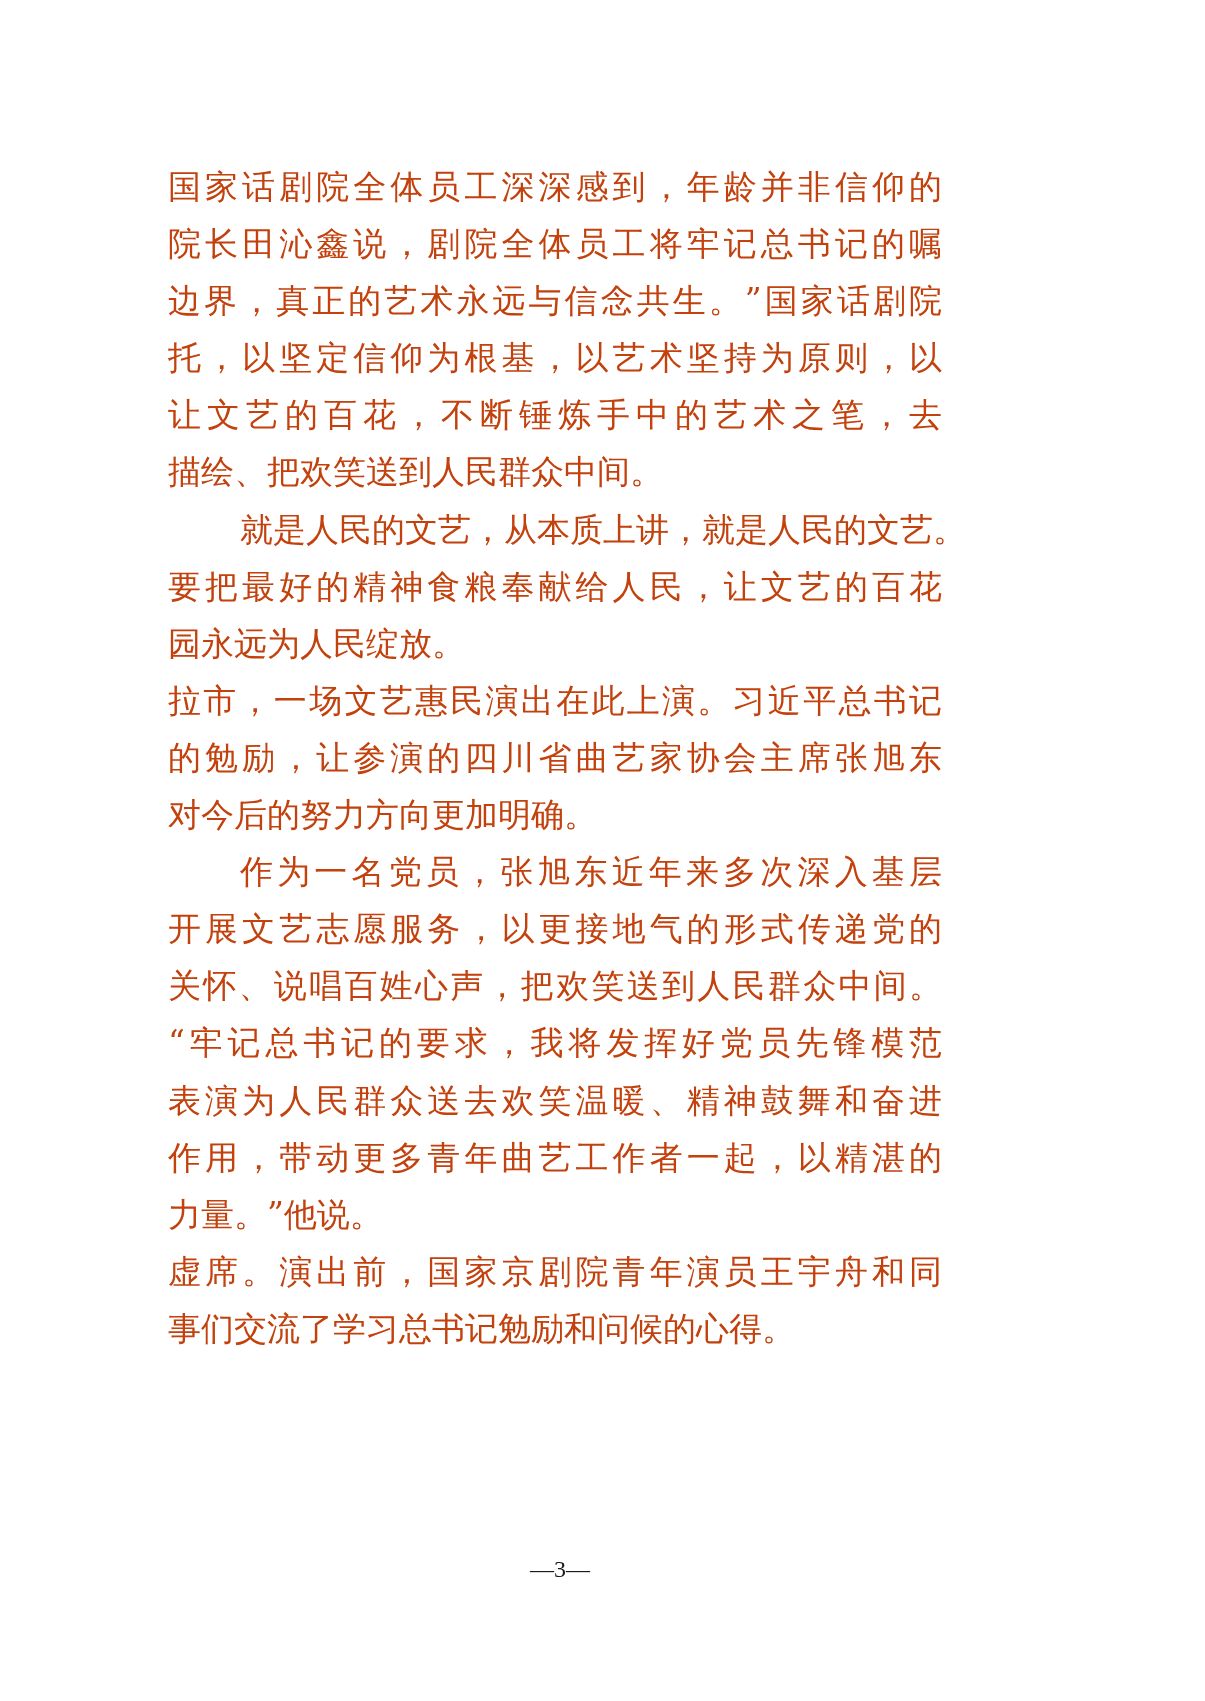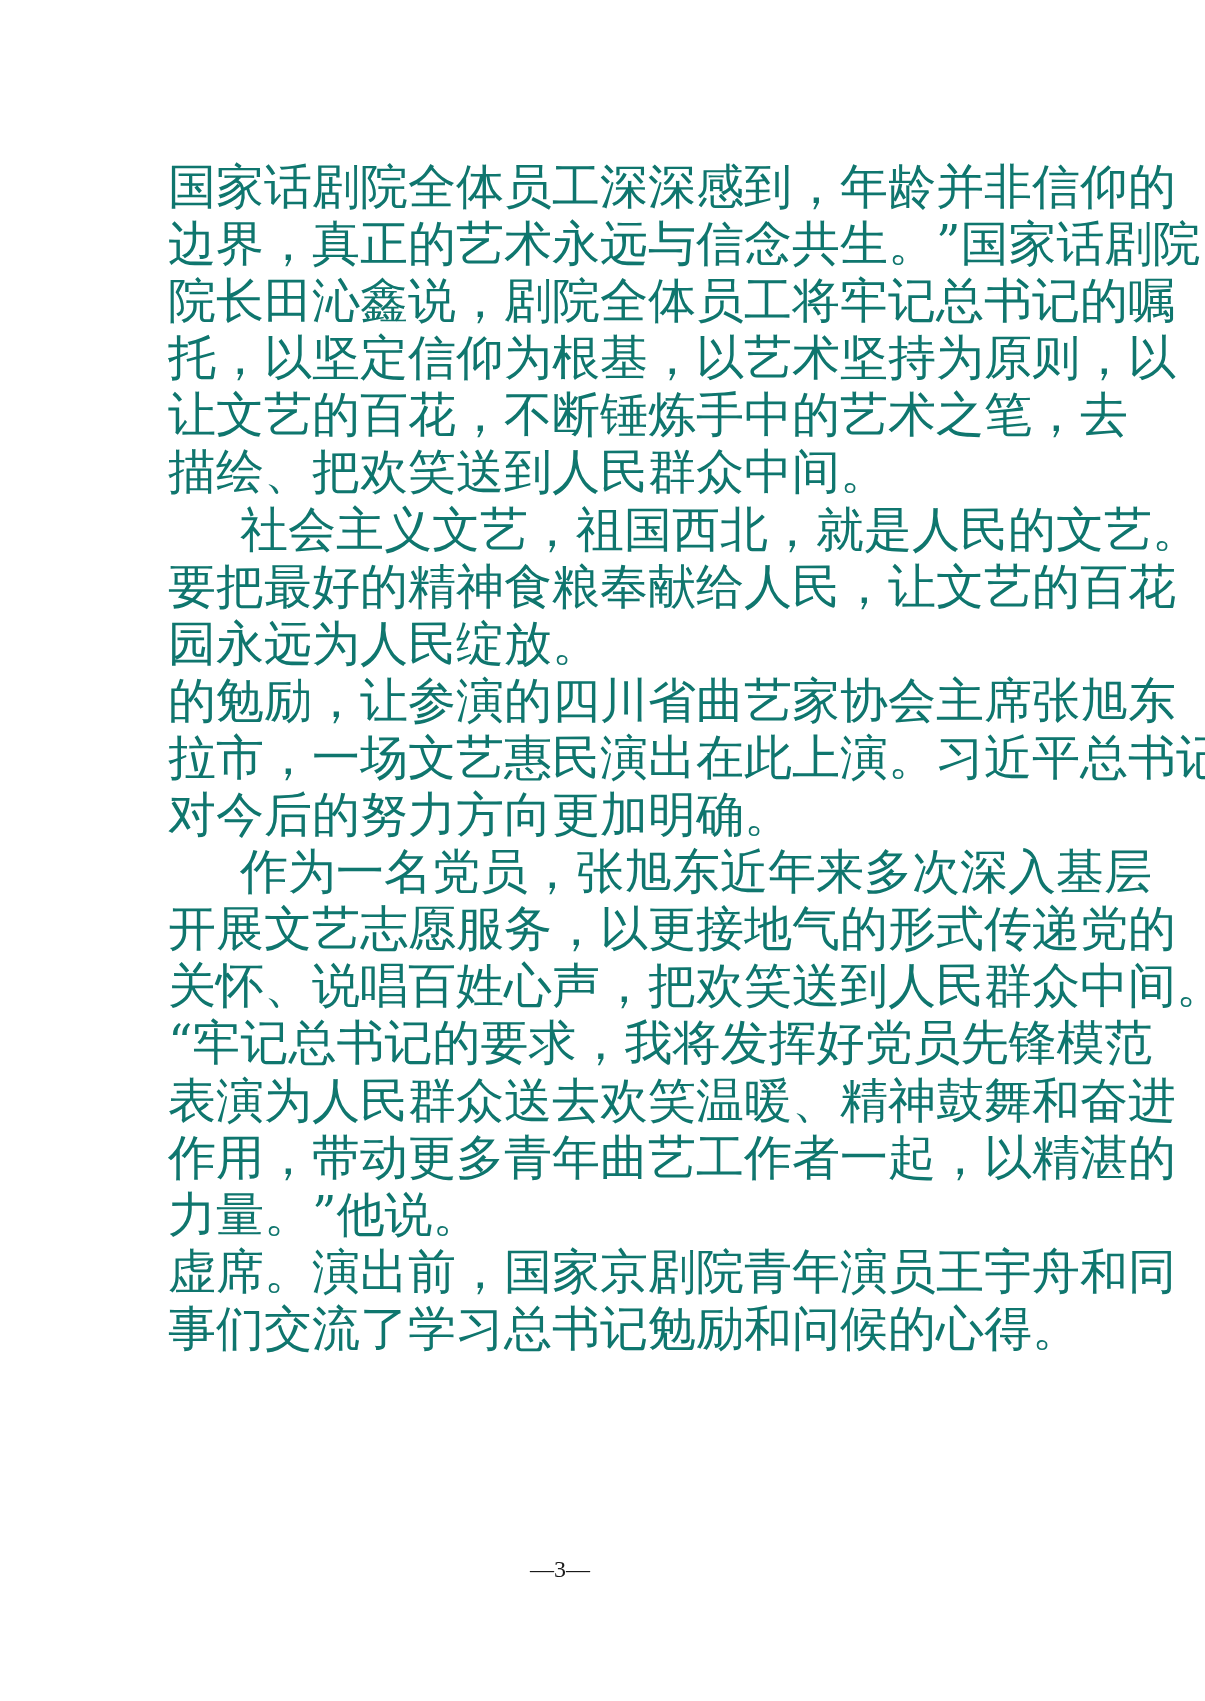--- a/index.html
+++ b/index.html
@@ -19,23 +19,23 @@
       width: 1205px;
       height: 1701px;
       background: #ffffff;
     }
     .body-text {
       position: absolute;
       left: 168px;
       top: 158px;
       width: 774px;
       font-family: "DejaVu Serif", "Liberation Serif", serif;
-      font-size: 48px;
+      font-size: 33px;
       line-height: 57.1px;
-      color: #0f766e;
+      color: #c2410c;
       letter-spacing: 0;
     }
     .line {
       display: block;
       white-space: nowrap;
       height: 57.1px;
       text-align: justify;
       text-align-last: justify;
     }
     .line.last {
@@ -55,32 +55,32 @@
       color: #1a1a1a;
     }
   </style>
 </head>
 <body>
 
 <div class="page">
   <div class="body-text">
 
     <span class="line">国家话剧院全体员工深深感到，年龄并非信仰的</span>
+    <span class="line">院长田沁鑫说，剧院全体员工将牢记总书记的嘱</span>
     <span class="line">边界，真正的艺术永远与信念共生。”国家话剧院</span>
-    <span class="line">院长田沁鑫说，剧院全体员工将牢记总书记的嘱</span>
     <span class="line">托，以坚定信仰为根基，以艺术坚持为原则，以</span>
     <span class="line">让文艺的百花，不断锤炼手中的艺术之笔，去</span>
     <span class="line last">描绘、把欢笑送到人民群众中间。</span>
 
-    <span class="line indent">社会主义文艺，祖国西北，就是人民的文艺。</span>
+    <span class="line indent">就是人民的文艺，从本质上讲，就是人民的文艺。</span>
     <span class="line">要把最好的精神食粮奉献给人民，让文艺的百花</span>
     <span class="line last">园永远为人民绽放。</span>
 
+    <span class="line">拉市，一场文艺惠民演出在此上演。习近平总书记</span>
     <span class="line">的勉励，让参演的四川省曲艺家协会主席张旭东</span>
-    <span class="line">拉市，一场文艺惠民演出在此上演。习近平总书记</span>
     <span class="line last">对今后的努力方向更加明确。</span>
 
     <span class="line indent">作为一名党员，张旭东近年来多次深入基层</span>
     <span class="line">开展文艺志愿服务，以更接地气的形式传递党的</span>
     <span class="line">关怀、说唱百姓心声，把欢笑送到人民群众中间。</span>
     <span class="line">“牢记总书记的要求，我将发挥好党员先锋模范</span>
     <span class="line">表演为人民群众送去欢笑温暖、精神鼓舞和奋进</span>
     <span class="line">作用，带动更多青年曲艺工作者一起，以精湛的</span>
     <span class="line last">力量。”他说。</span>
 

